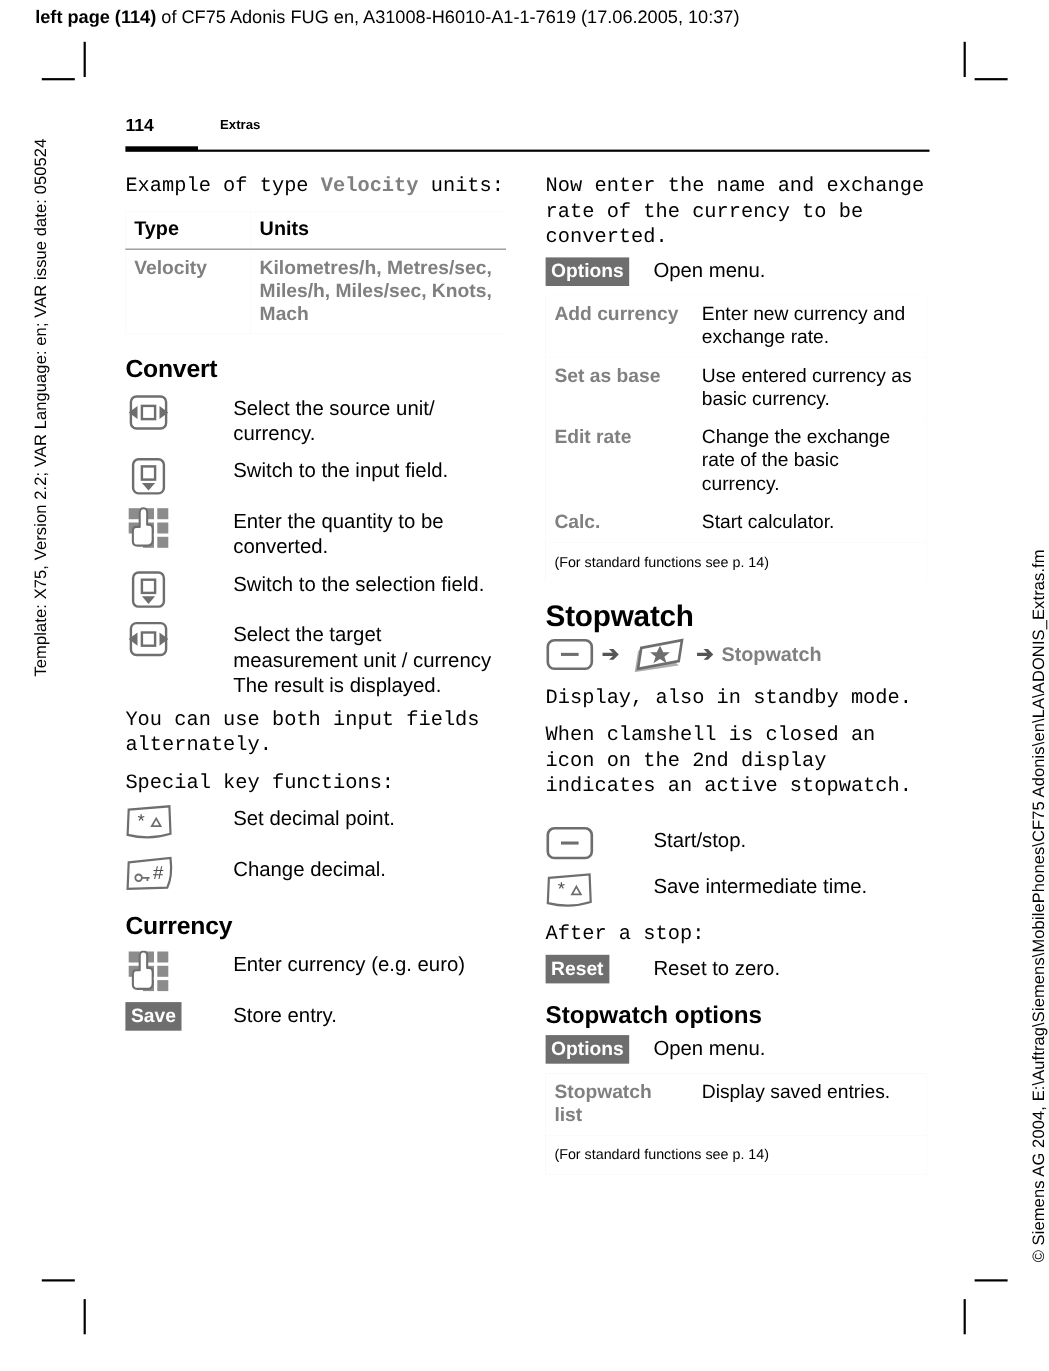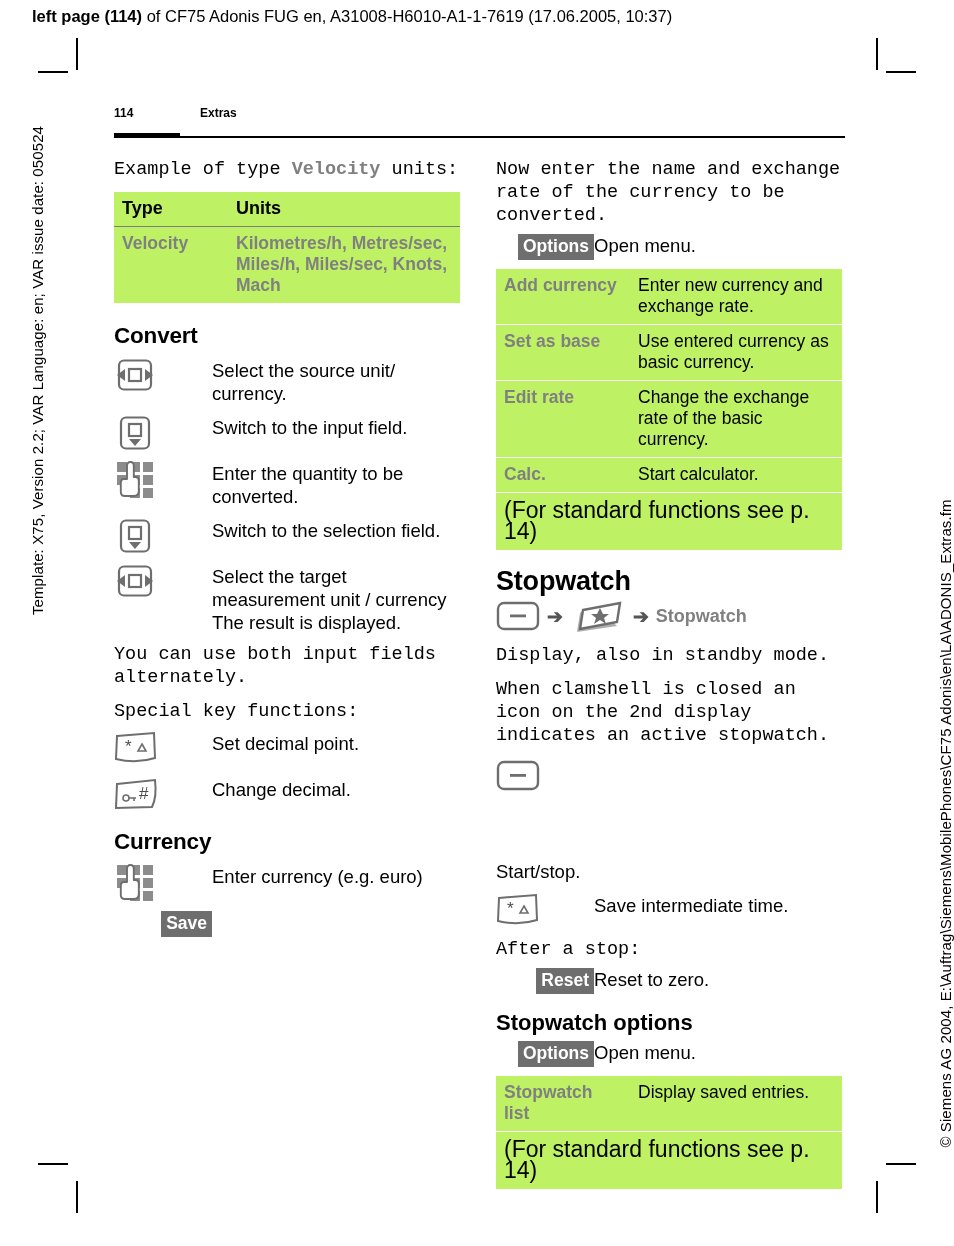--- a/index.html
+++ b/index.html
@@ -29,21 +29,21 @@
     transform:rotate(-90deg);transform-origin:center center;
     text-align:center;
   }
   .side-right{
     left:545px;top:815px;width:800px;
     transform:rotate(-90deg);transform-origin:center center;
     text-align:center;
   }
 
   
-  .pgnum{position:absolute;left:114px;top:106px;font-size:12px;font-weight:bold;}
+  .pgnum{position:absolute;left:114px;top:106px;font-size:16px;font-weight:bold;}
   .pgsec{position:absolute;left:200px;top:106px;font-size:12px;font-weight:bold;}
   .rule-thick{position:absolute;left:114px;top:133px;width:66px;height:5px;background:#000;}
   .rule-thin{position:absolute;left:180px;top:136px;width:665px;height:1.6px;background:#000;}
 
   
   .col{position:absolute;top:158px;width:348px;}
   .col-left{left:114px;}
   .col-right{left:496px;}
 
   p.t{margin:0 0 11px 0;font-size:18.5px;line-height:23px;font-family:Liberation Mono, monospace;}
@@ -53,46 +53,46 @@
   h2{
     margin:16px 0 8px 0;font-size:22.5px;font-weight:bold;line-height:26px;
     letter-spacing:-.2px;
   }
   h2.first{margin-top:20px;}
   h3{margin:17px 0 6px 0;font-size:20px;font-weight:bold;line-height:24px;}
 
   
   table.dt{border-collapse:collapse;width:346px;margin:4px 0 6px 0;background:#e6e6e6;}
   table.dt td,table.dt th{
-    background:#bef264;padding:6px 8px 7px 8px;vertical-align:top;text-align:left;
+    background:#ffffff;padding:6px 8px 7px 8px;vertical-align:top;text-align:left;
     font-size:17.5px;line-height:21px;
   }
   table.dt th{font-weight:bold;color:#000;font-size:18px;border-bottom:1.4px solid #7d7d7d;}
   table.dt td.k{color:#808080;font-weight:bold;width:98px;}
   table.dt td.v{color:#000;}
   table.dt tr.sep td{border-top:1.4px solid #ffffff;}
   table.dt tr.note td{
-    border-top:1.4px solid #ffffff;color:#000;font-weight:normal;font-size:23px;padding-top:7px;padding-bottom:8px;
+    border-top:1.4px solid #ffffff;color:#000;font-weight:normal;font-size:13px;padding-top:7px;padding-bottom:8px;
   }
 
   
   table.dt.opt td.k{width:118px;}
 
   
   .krow{display:flex;align-items:flex-start;margin:0 0 9px 0;}
   .kcell{width:98px;flex:0 0 98px;display:flex;align-items:flex-start;padding-top:1px;}
   .ktext{flex:1;font-size:18.5px;line-height:23px;padding-top:2px;}
 
   
   .softkey{
     display:inline-block;background:#6e6e6e;color:#fff;font-weight:bold;
     font-size:17.5px;line-height:21px;padding:2px 5px 3px 5px;
   }
   .sk-row{display:flex;align-items:flex-start;margin:0 0 9px 0;}
-  .sk-cell{width:98px;flex:0 0 98px;text-align:right;}
+  .sk-cell{width:98px;flex:0 0 98px;}
 
   
   .navpath{display:flex;align-items:center;gap:7px;margin:2px 0 12px 0;}
   .arrow{font-size:19px;color:#555;line-height:1;font-weight:bold;}
   .navlabel{color:#808080;font-weight:bold;font-size:18px;}
 
   svg{display:block;}
 </style>
 </head>
 <body>
@@ -245,20 +245,21 @@
           <path d="M13 5 q0-4 3.4-4 q3.4 0 3.4 4 v11 h1.6 q3.4 0 3.4 4 v10 q0 5 -5 5 h-9 q-4 0 -4 -4 v-9 q0 -4 3 -4 h3.2 z" fill="#ffffff" stroke="#6e6e6e" stroke-width="1.9" stroke-linejoin="round"></path>
         </svg>
       </div>
       <div class="ktext">Enter currency (e.g. euro)</div>
     </div>
 
     <div class="sk-row">
       <div class="sk-cell">
         <span class="softkey">Save</span>
       </div>
+      <div class="ktext" style="padding-top:0;">Store entry.</div>
     </div>
 
   </div>
 
   <div class="col col-right">
 
     <p class="t tight">Now enter the name and exchange rate of the currency to be converted.</p>
 
     <div class="sk-row">
       <div class="sk-cell">
@@ -308,21 +309,21 @@
           <polygon points="30,8 33,14 39,14 34,18 36,24 30,20 24,24 26,18 21,14 27,14" fill="#6e6e6e"></polygon>
         </svg>
       </span>
       <span class="arrow">➔</span>
       <span class="navlabel">Stopwatch</span>
     </div>
 
     <p class="t">Display, also in standby mode.</p>
     <p class="t">When clamshell is closed an icon on the 2nd display indicates an active stopwatch.</p>
 
-    <div class="krow" style="margin-top:12px;flex-direction:column;">
+    <div class="krow" style="margin-top:24px;">
       <div class="kcell">
         <svg width="44" height="32" viewBox="0 0 44 32" aria-hidden="true">
           <rect x="2" y="2" width="40" height="27" rx="6" ry="6" fill="none" stroke="#6e6e6e" stroke-width="2.4"></rect>
           <rect x="14" y="14" width="16" height="2.8" fill="#6e6e6e"></rect>
         </svg>
       </div>
       <div class="ktext">Start/stop.</div>
     </div>
 
     <div class="krow">

